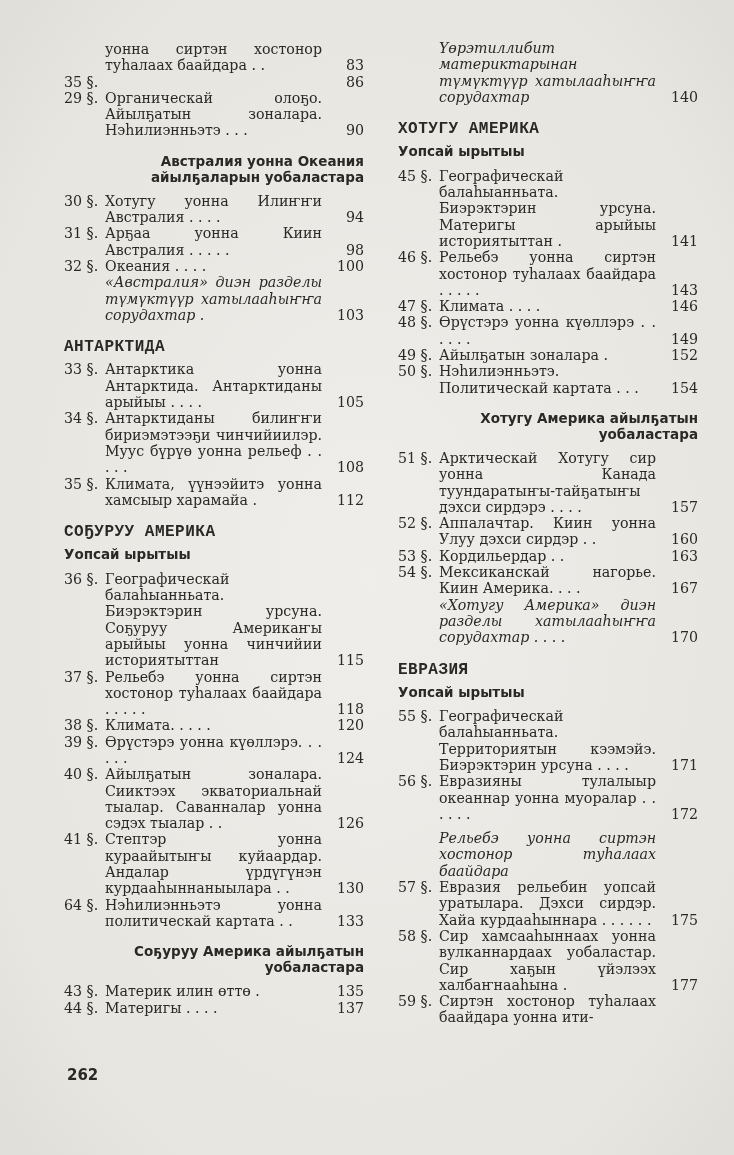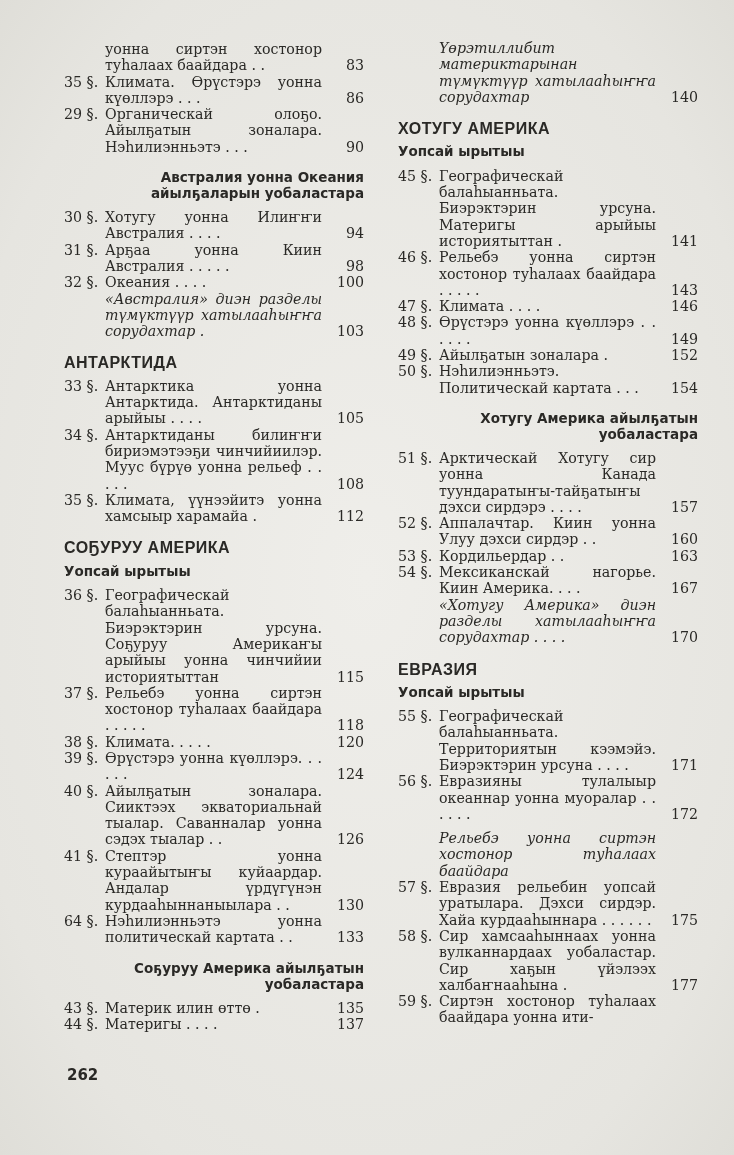--- a/index.html
+++ b/index.html
@@ -17,21 +17,21 @@
   .col { position: absolute; width: 300px; font-size: 14.2px; line-height: 16.3px; }
   .col.left { left: 64px; top: 41px; }
   .col.right { left: 398px; top: 60px; }
   .entry { position: relative; display: flex; margin: 0; }
   .num { width: 41px; flex: 0 0 41px; white-space: nowrap; }
   .body { flex: 1; position: relative; padding-right: 42px; }
   .text { display: block; text-align: justify; }
   .page-no { position: absolute; right: 0; bottom: 0; width: 40px; text-align: right; }
   .italic .text { font-style: italic; }
   h2.section {
-    font-family: Liberation Sans, sans-serif;
+    font-family: Liberation Mono, monospace;
     font-weight: bold; font-size: 16px; letter-spacing: 0.5px;
     margin: 16px 0 6px 0;
   }
   h3.group {
     font-family: "DejaVu Sans", "Liberation Sans", sans-serif;
     font-weight: bold; font-size: 13.5px; line-height: 16px;
     margin: 14px 0 8px 0;
     text-align: right;
   }
   h4.sub-head {
@@ -53,21 +53,20 @@
         <div class="entry">
           <span class="num"></span>
           <span class="body">
             <span class="text">уонна сиртэн хостонор туһалаах баайдара . .</span>
             <span class="page-no">83</span>
           </span>
         </div>
         <div class="entry">
           <span class="num">35 §.</span>
           <span class="body">
-            <span class="text">Климата. Өрүстэрэ уонна күөллэрэ . . .</span>
             <span class="page-no">86</span>
           </span>
         </div>
         <div class="entry">
           <span class="num">29 §.</span>
           <span class="body">
             <span class="text">Органическай олоҕо. Айылҕатын зоналара. Нэһилиэнньэтэ . . .</span>
             <span class="page-no">90</span>
           </span>
         </div>

